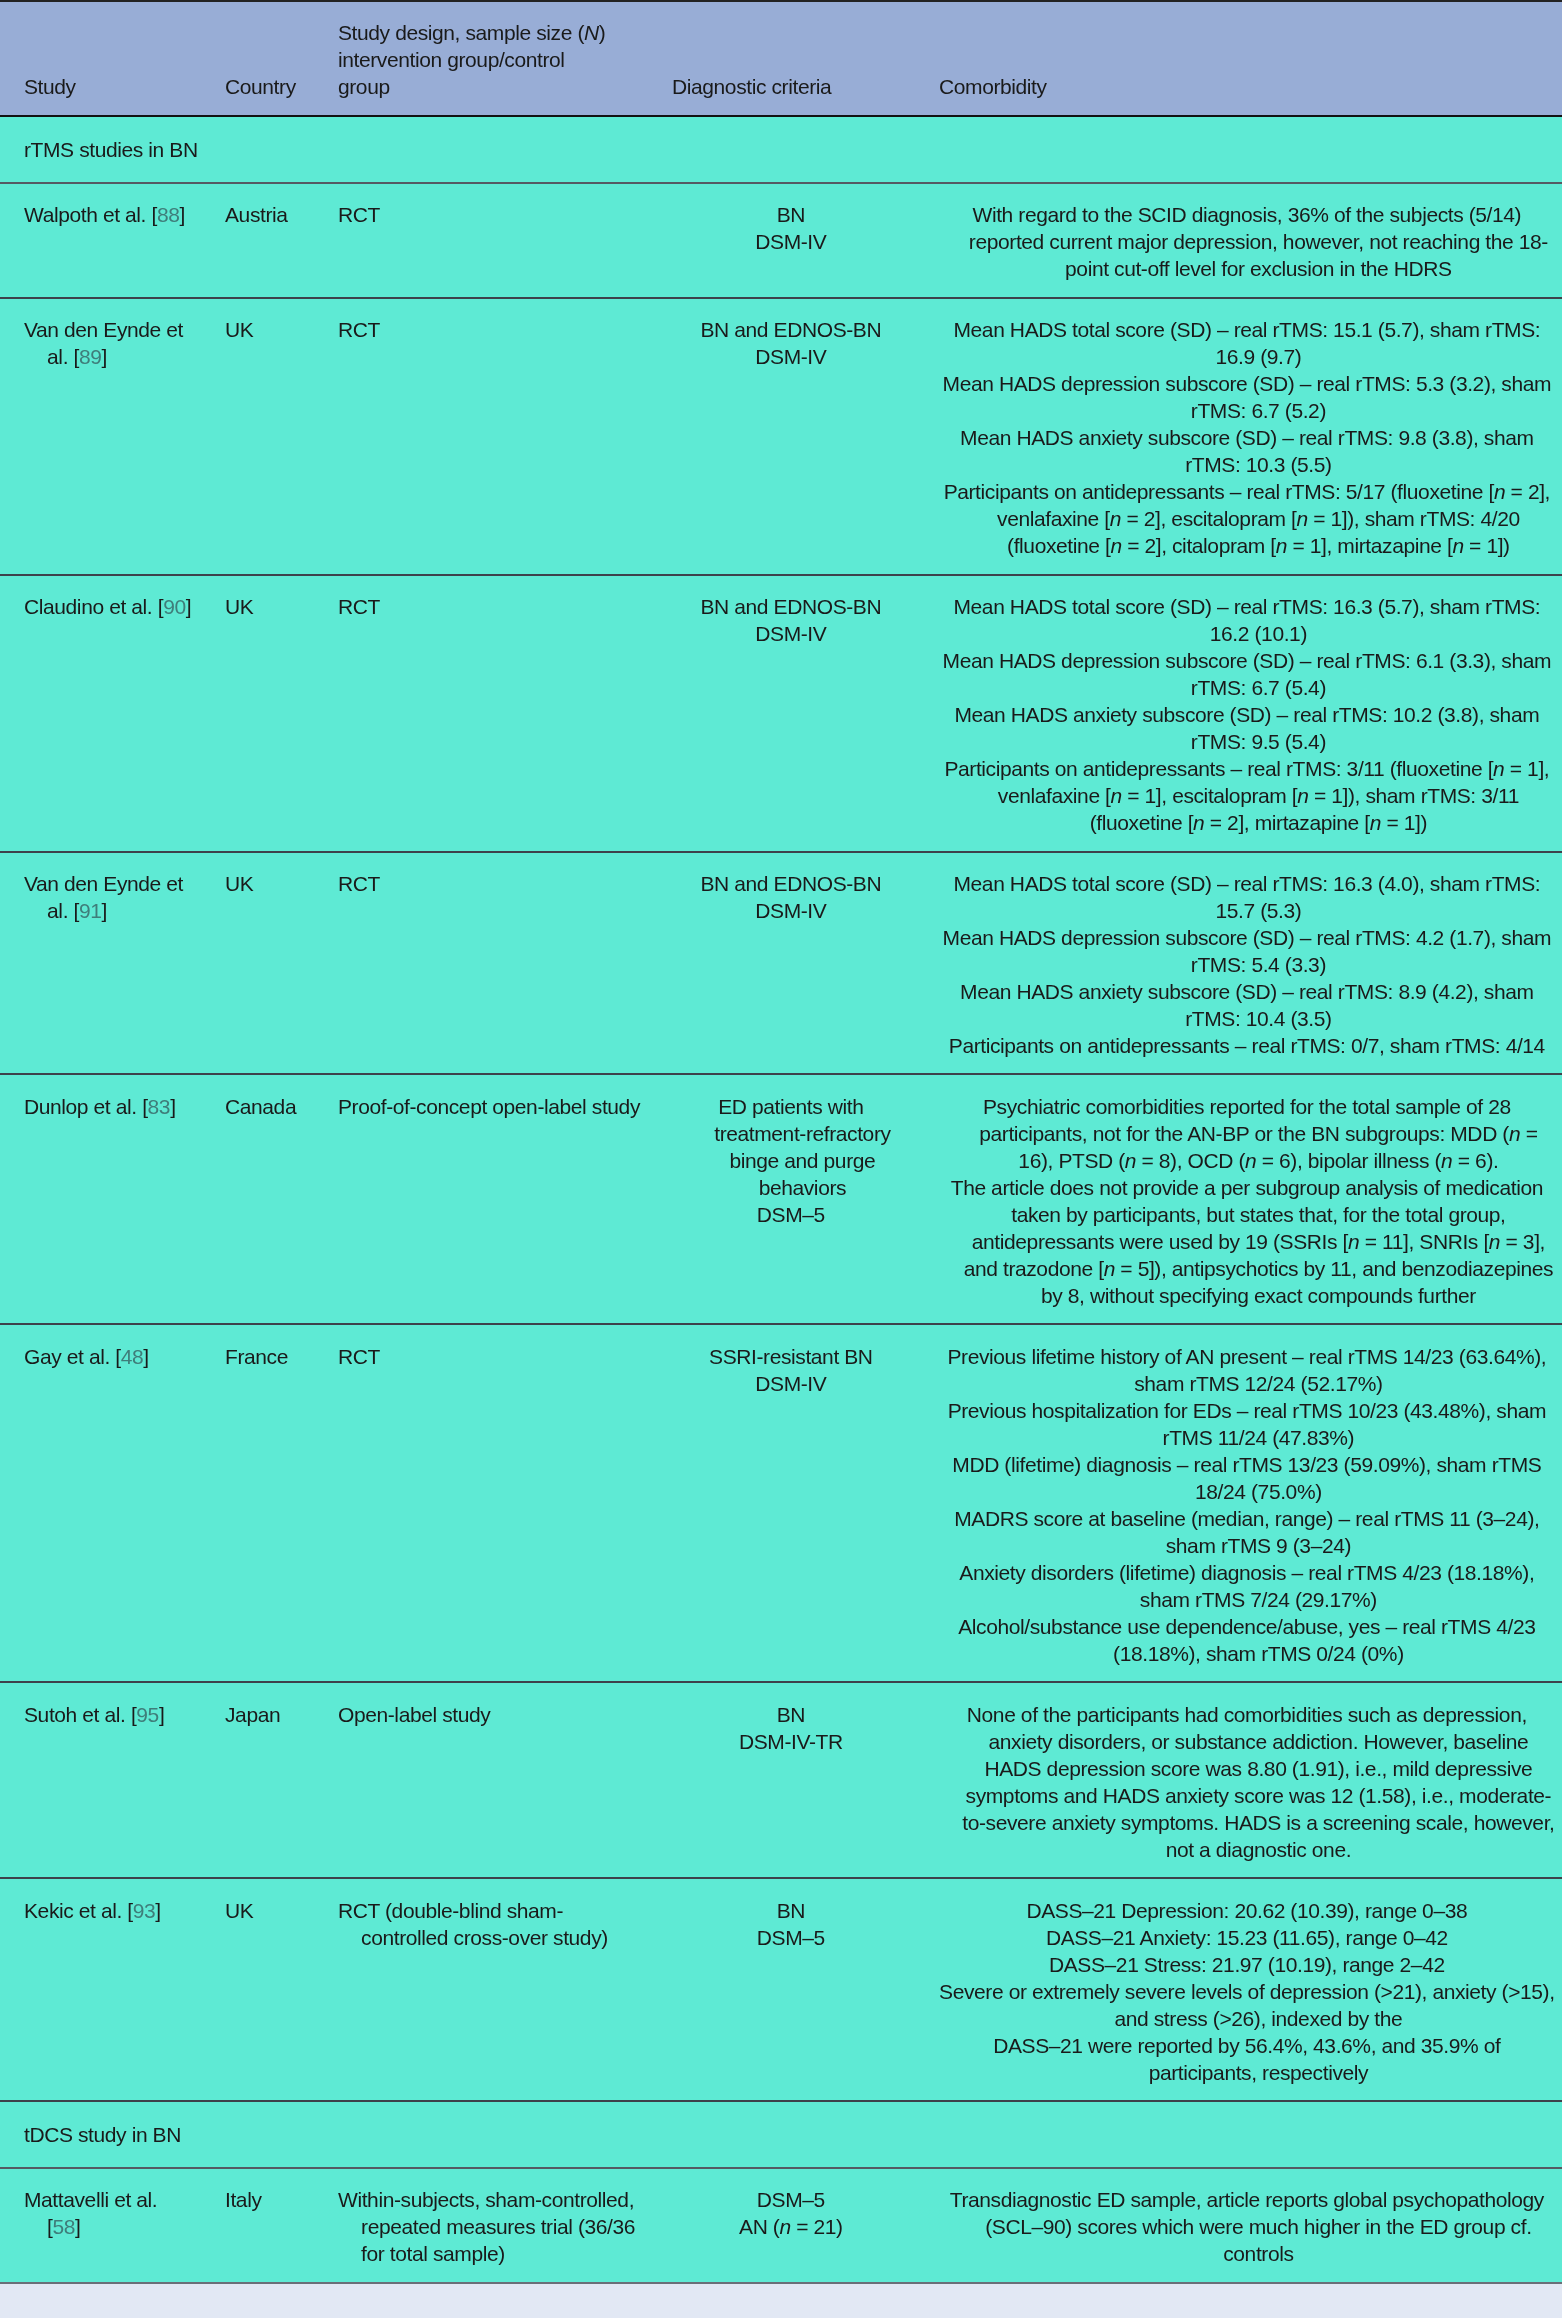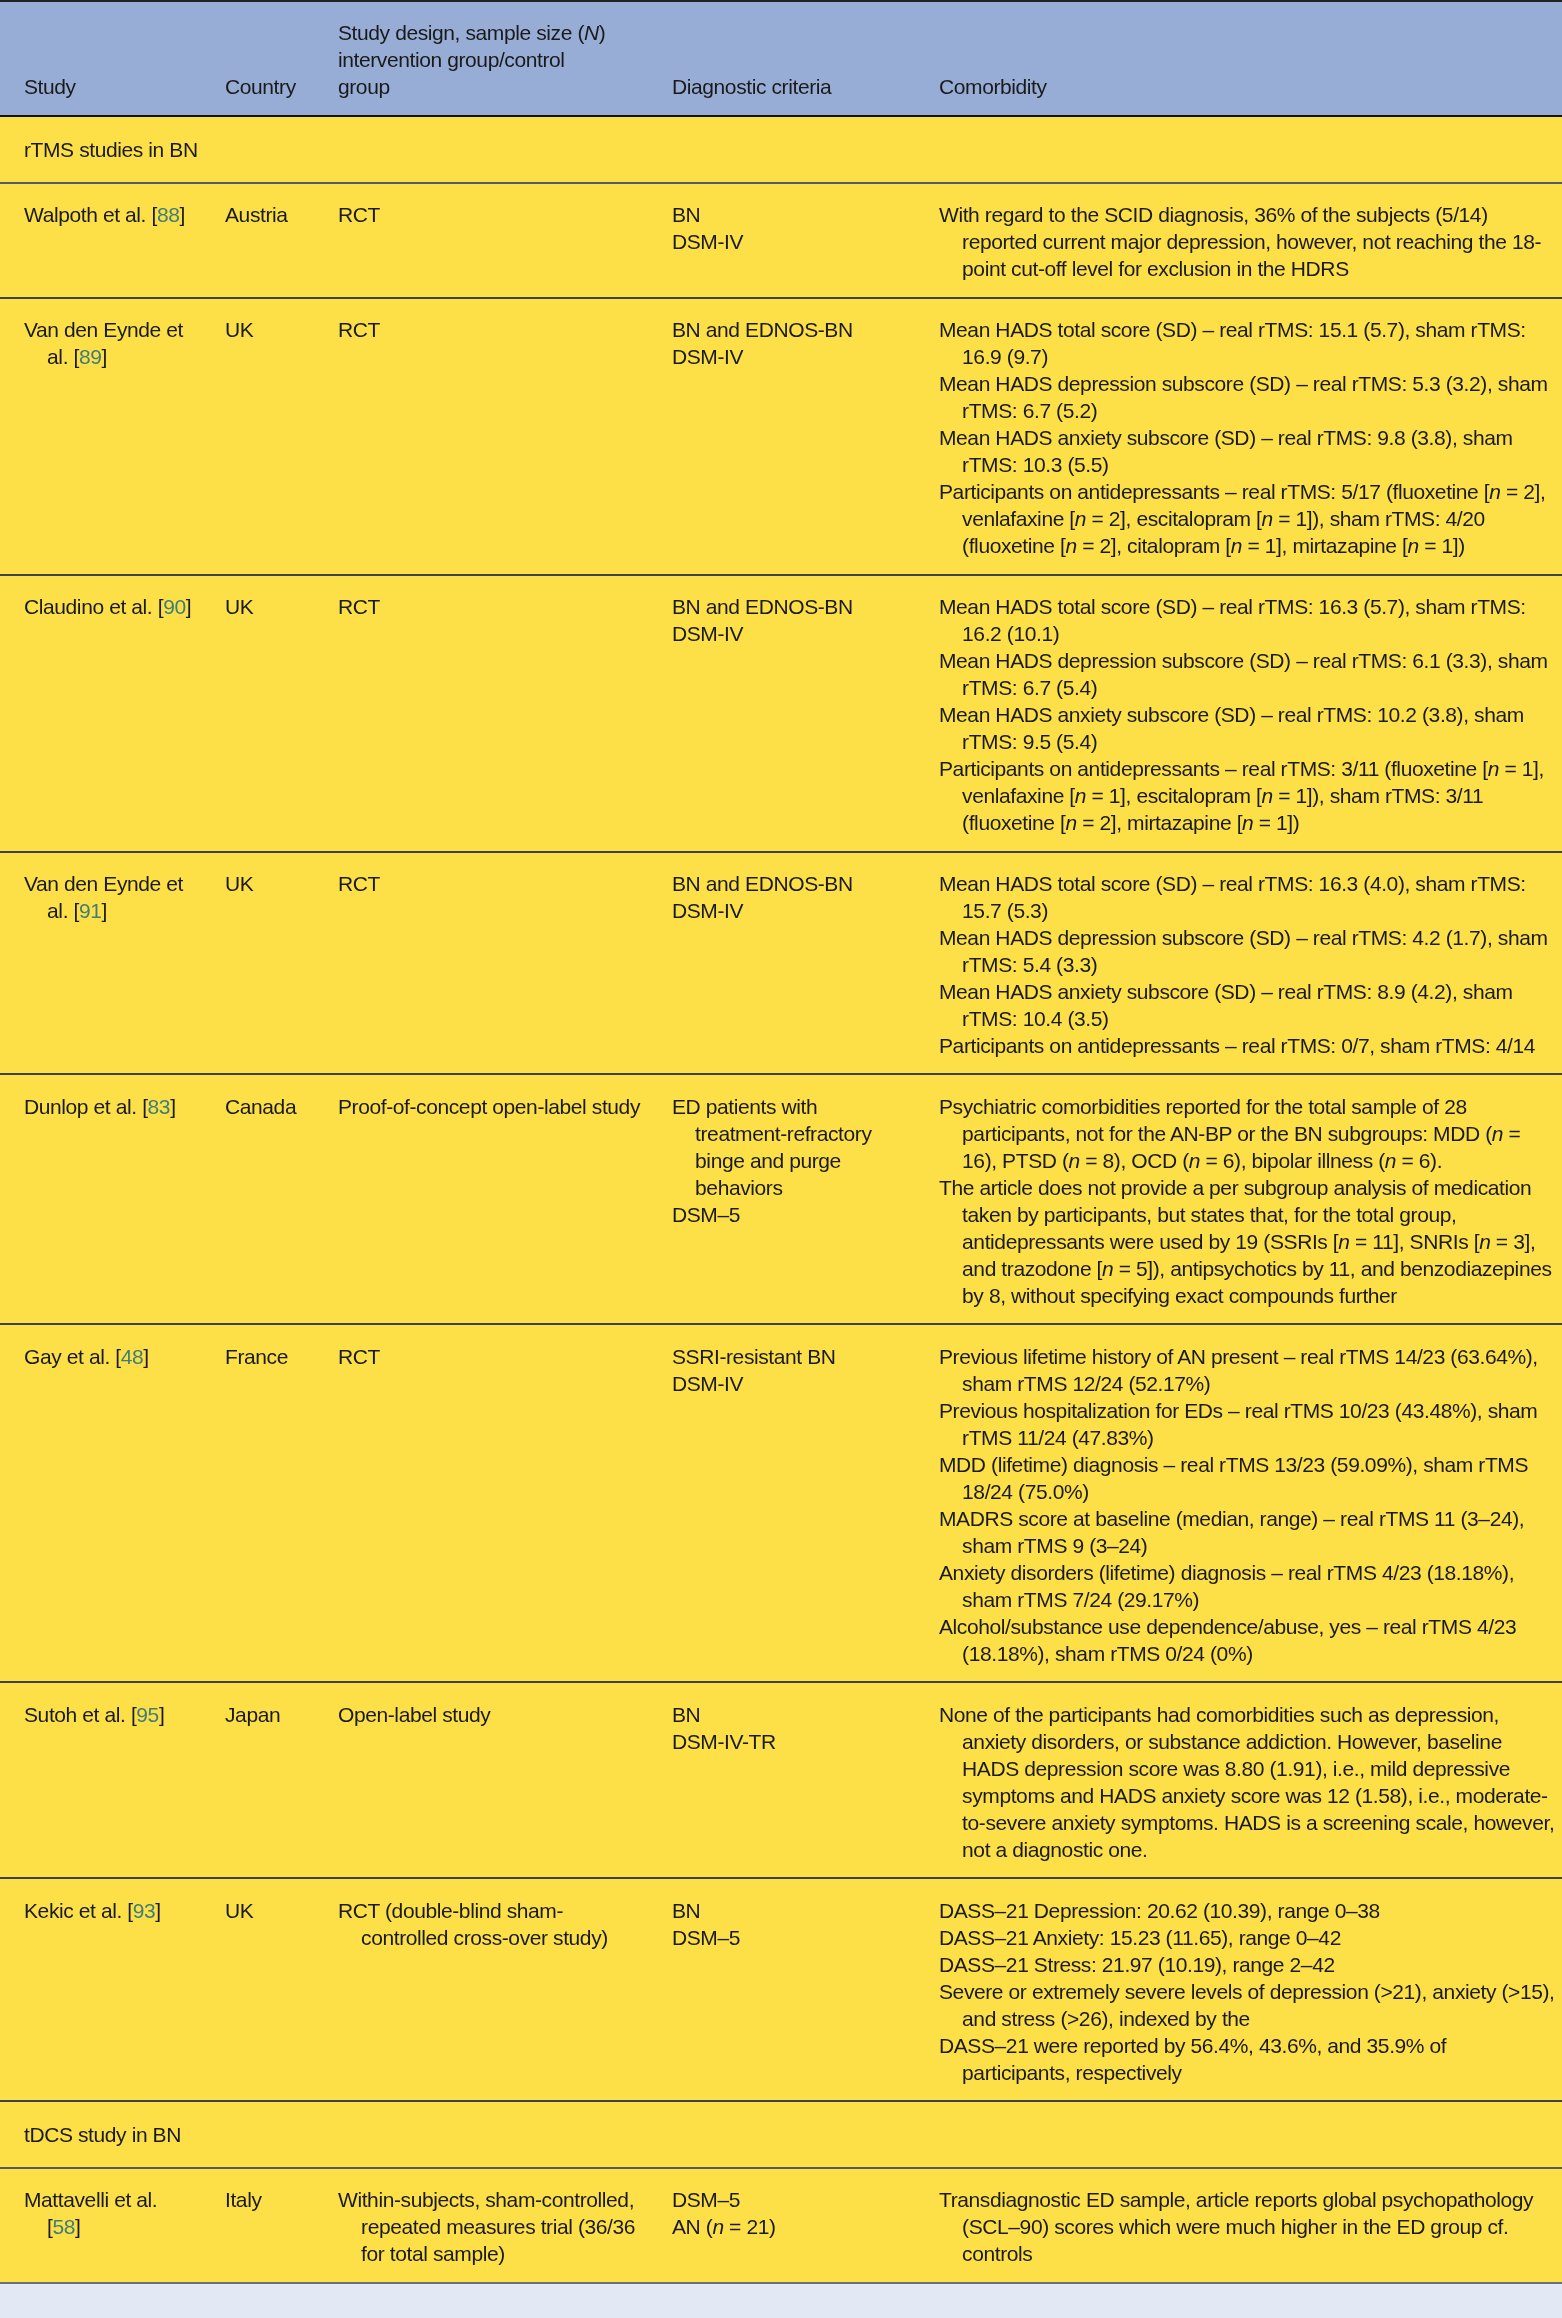--- a/index.html
+++ b/index.html
@@ -27,32 +27,32 @@
     text-align: left;
     vertical-align: bottom;
     padding: 16px 7.3px 14.5px 22px;
     border-top: 2.2px solid #222;
     border-bottom: 2.9px solid #111;
   }
   thead th:first-child { padding-left: 24px; }
   tbody td {
     vertical-align: top;
     padding: 17.4px 7.3px 14.5px 22px;
-    background: #fde047;
+    background: #5eead4;
   }
   tbody td:first-child { padding-left: 24px; }
   tr.section td {
     padding-top: 19px;
     padding-bottom: 19px;
     border-bottom: 2.2px solid #555a63;
   }
   tr.row td { border-bottom: 2.2px solid #3d424b; }
   tr.row.last td { border-bottom: 2.2px solid #6a6f78; }
   .hang { padding-left: 1.1em; text-indent: -1.1em; }
-  .line { display: block; padding-left: 1.1em; text-indent: -1.1em; }
+  .line { display: block; padding-left: 1.1em; text-indent: -1.1em; text-align: center; }
   .ref { color: #3f7d7a; }
   .bracket { color: #1a1a1a; }
   .c4 .line, .c5 .line { }
   th.c3h { padding-top: 17.4px; }
 </style>
 </head>
 <body>
 
 <table class="tbl">
   <colgroup>

